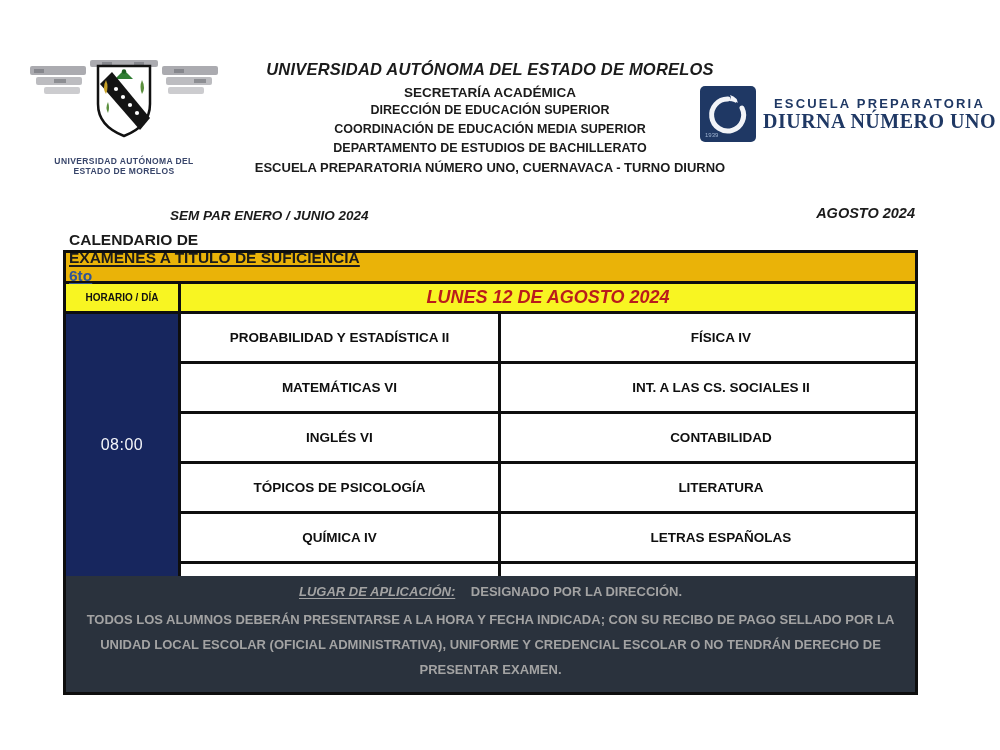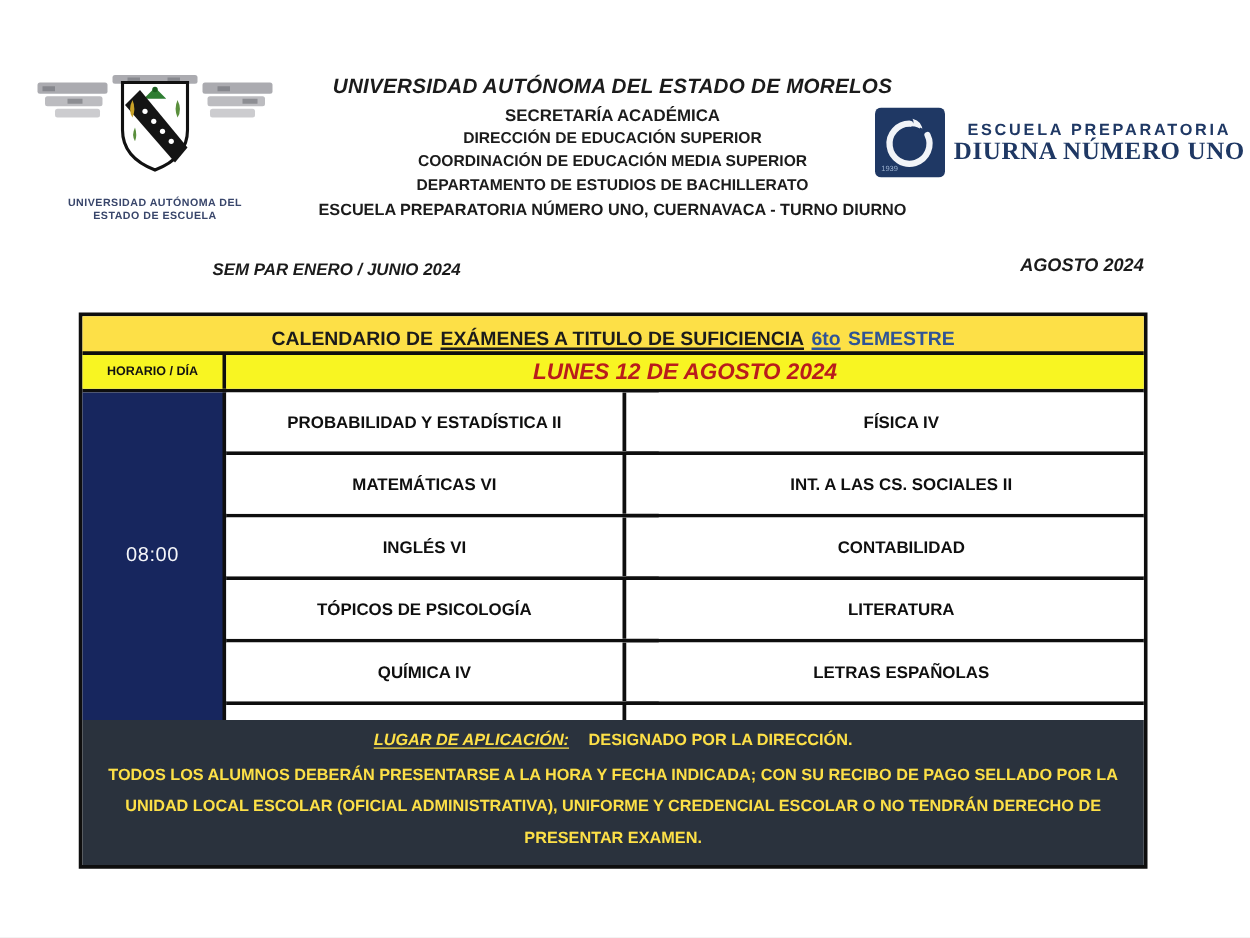--- a/index.html
+++ b/index.html
@@ -19,22 +19,22 @@
   .rl-square{width:56px;height:56px;flex:0 0 auto;}
   .rl-text{color:#1f3864;text-align:center;}
   .rl-1{font-size:13px;font-weight:bold;letter-spacing:2.2px;line-height:15px;}
   .rl-2{font-family:"Liberation Serif",serif;font-size:20px;font-weight:bold;letter-spacing:.5px;line-height:21px;}
   .rl-3{font-size:15px;letter-spacing:2.6px;line-height:17px;font-weight:bold;}
   .sem-label{position:absolute;left:170px;top:208px;font-size:13.5px;font-weight:bold;font-style:italic;}
   .month-label{position:absolute;right:85px;top:205px;font-size:14.5px;font-weight:bold;font-style:italic;}
   
   .cal{position:absolute;left:63px;top:250px;width:855px;border:3px solid #0e0e0e;box-sizing:border-box;}
   .t-title{
-    background:#fde047;height:28px;display:flex;align-items:flex-end;justify-content:center;
-    font-size:15.5px;font-weight:bold;border-bottom:3px solid #0e0e0e;
+    background:#eab308;height:28px;display:flex;align-items:flex-start;justify-content:center;
+    font-size:15.5px;font-weight:bold;border-bottom:3px solid #0e0e0e;flex-direction:column;
   }
   .t-title .u{text-decoration:underline;text-decoration-thickness:2px;text-underline-offset:2px;}
   .t-title .blue{color:#2f5496;}
   .t-title span{margin:0 3px;}
   .t-dayrow{display:flex;height:27px;border-bottom:3px solid #0e0e0e;}
   .t-horario{
     flex:0 0 112px;background:#f8f522;display:flex;align-items:center;justify-content:center;
     font-size:10px;font-weight:bold;border-right:3px solid #0e0e0e;color:#111;
   }
   .t-day{
@@ -48,21 +48,21 @@
     color:#f5f6fa;font-size:16px;letter-spacing:.5px;
   }
   .t-grid{flex:1;display:flex;flex-direction:column;border-radius:32px;}
   .t-row{display:flex;height:47px;border-bottom:3px solid #0e0e0e;}
   .t-row:last-child{border-bottom:none;}
   .t-row.thin{height:12px;}
   .t-c1{flex:0 0 317px;border-right:3px solid #0e0e0e;}
   .t-c2{flex:1;margin-left:26px;}
   .t-c1,.t-c2{background:#fff;display:flex;align-items:center;justify-content:center;
     font-size:13.5px;font-weight:bold;color:#0f0f0f;}
-  .t-footer{background:#2a323d;color:#fde047;padding:6px 8px 10px 8px;text-align:center;}
+  .t-footer{background:#2a323d;color:#a3a3a3;padding:6px 8px 10px 8px;text-align:center;}
   .tf-lugar{font-size:13px;font-weight:bold;margin:2px 0 8px 0;}
   .tf-lugar .lbl{font-style:italic;text-decoration:underline;text-underline-offset:2px;}
   .tf-lugar .val{margin-left:12px;}
   .tf-note{font-size:13px;font-weight:bold;line-height:25px;max-width:845px;margin:0 auto;}
 </style>
 </head>
 <body>
 
 <div class="page">
 
@@ -99,21 +99,21 @@
         <circle cx="102" cy="47" r="2.1"></circle>
           <circle cx="109" cy="55" r="2.1"></circle>
       </g>
 
       <path d="M78 22 q-4 8 0 14 q3 -7 0 -14" fill="#c9a227"></path>
       <path d="M114 22 q4 8 0 14 q-3 -7 0 -14" fill="#5a8f3c"></path>
       <path d="M80 44 q-3 6 0 11 q2 -5 0 -11" fill="#5a8f3c"></path>
     </svg>
     <div class="crest-caption">
       <div>UNIVERSIDAD AUTÓNOMA DEL</div>
-      <div>ESTADO DE ESCUELA</div>
+      <div>ESTADO DE MORELOS</div>
     </div>
   </div>
 
   <div class="center-head">
     <div class="ch-univ">UNIVERSIDAD AUTÓNOMA DEL ESTADO DE MORELOS</div>
     <div class="ch-l1">SECRETARÍA ACADÉMICA</div>
     <div class="ch-l2">DIRECCIÓN DE EDUCACIÓN SUPERIOR</div>
     <div class="ch-l3">COORDINACIÓN DE EDUCACIÓN MEDIA SUPERIOR</div>
     <div class="ch-l4">DEPARTAMENTO DE ESTUDIOS DE BACHILLERATO</div>
     <div class="ch-l5">ESCUELA PREPARATORIA NÚMERO UNO, CUERNAVACA - TURNO DIURNO</div>

